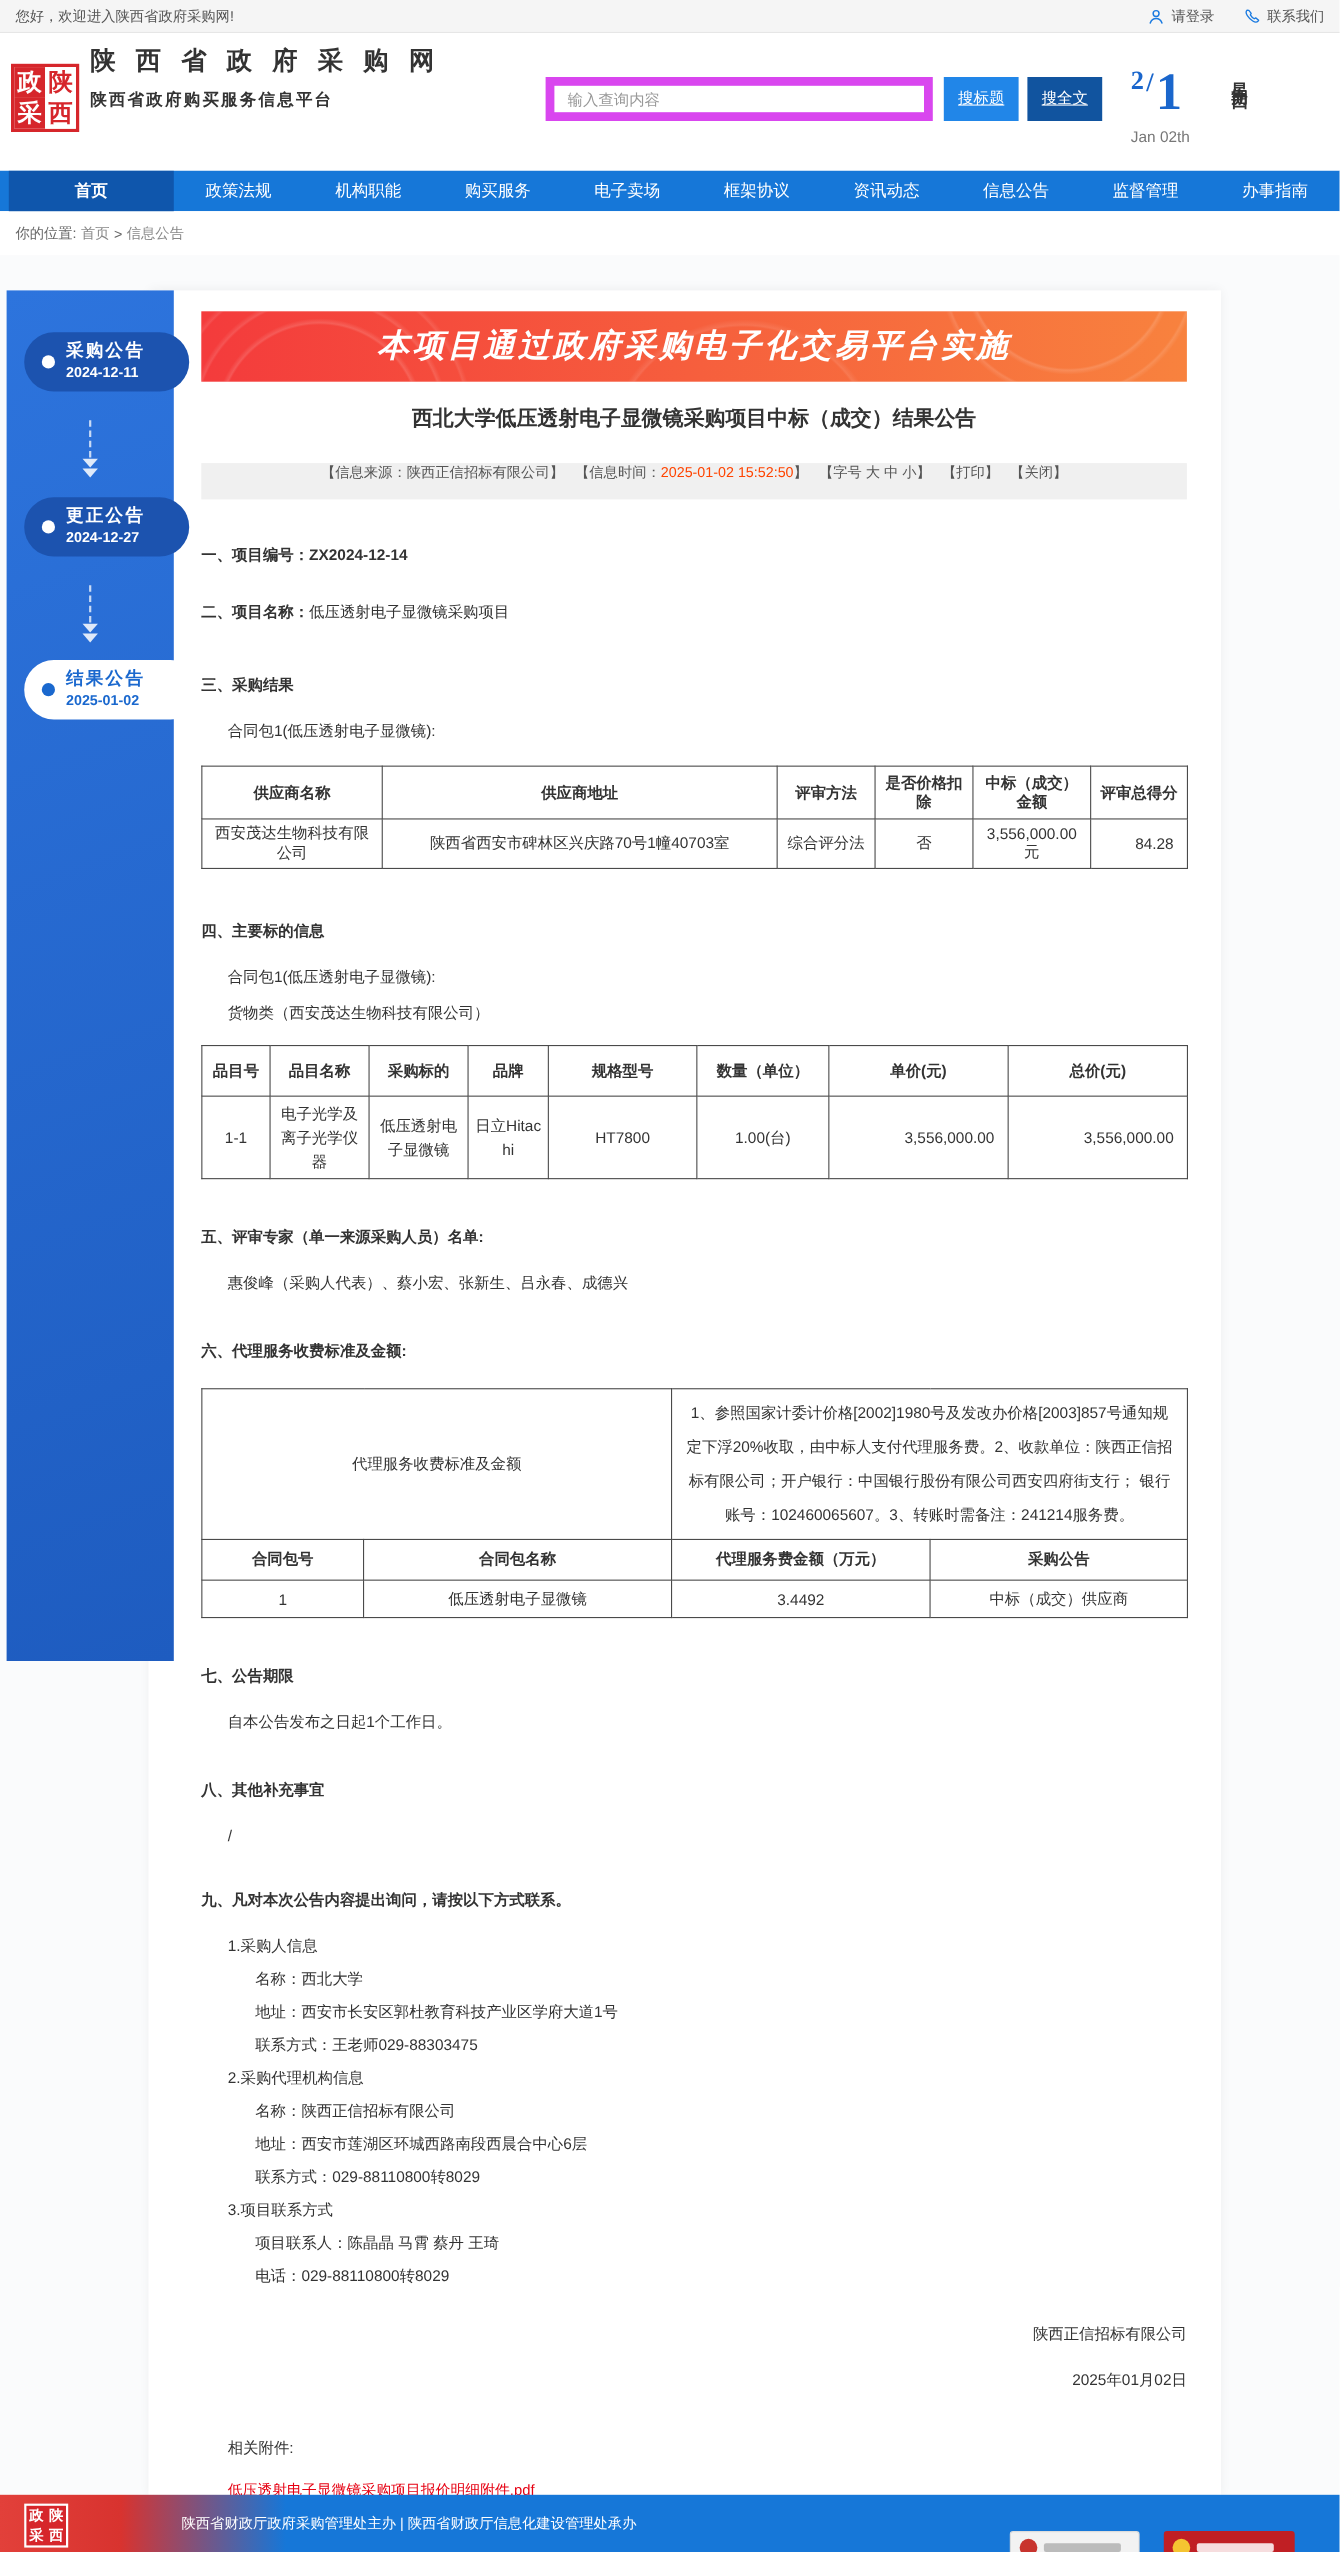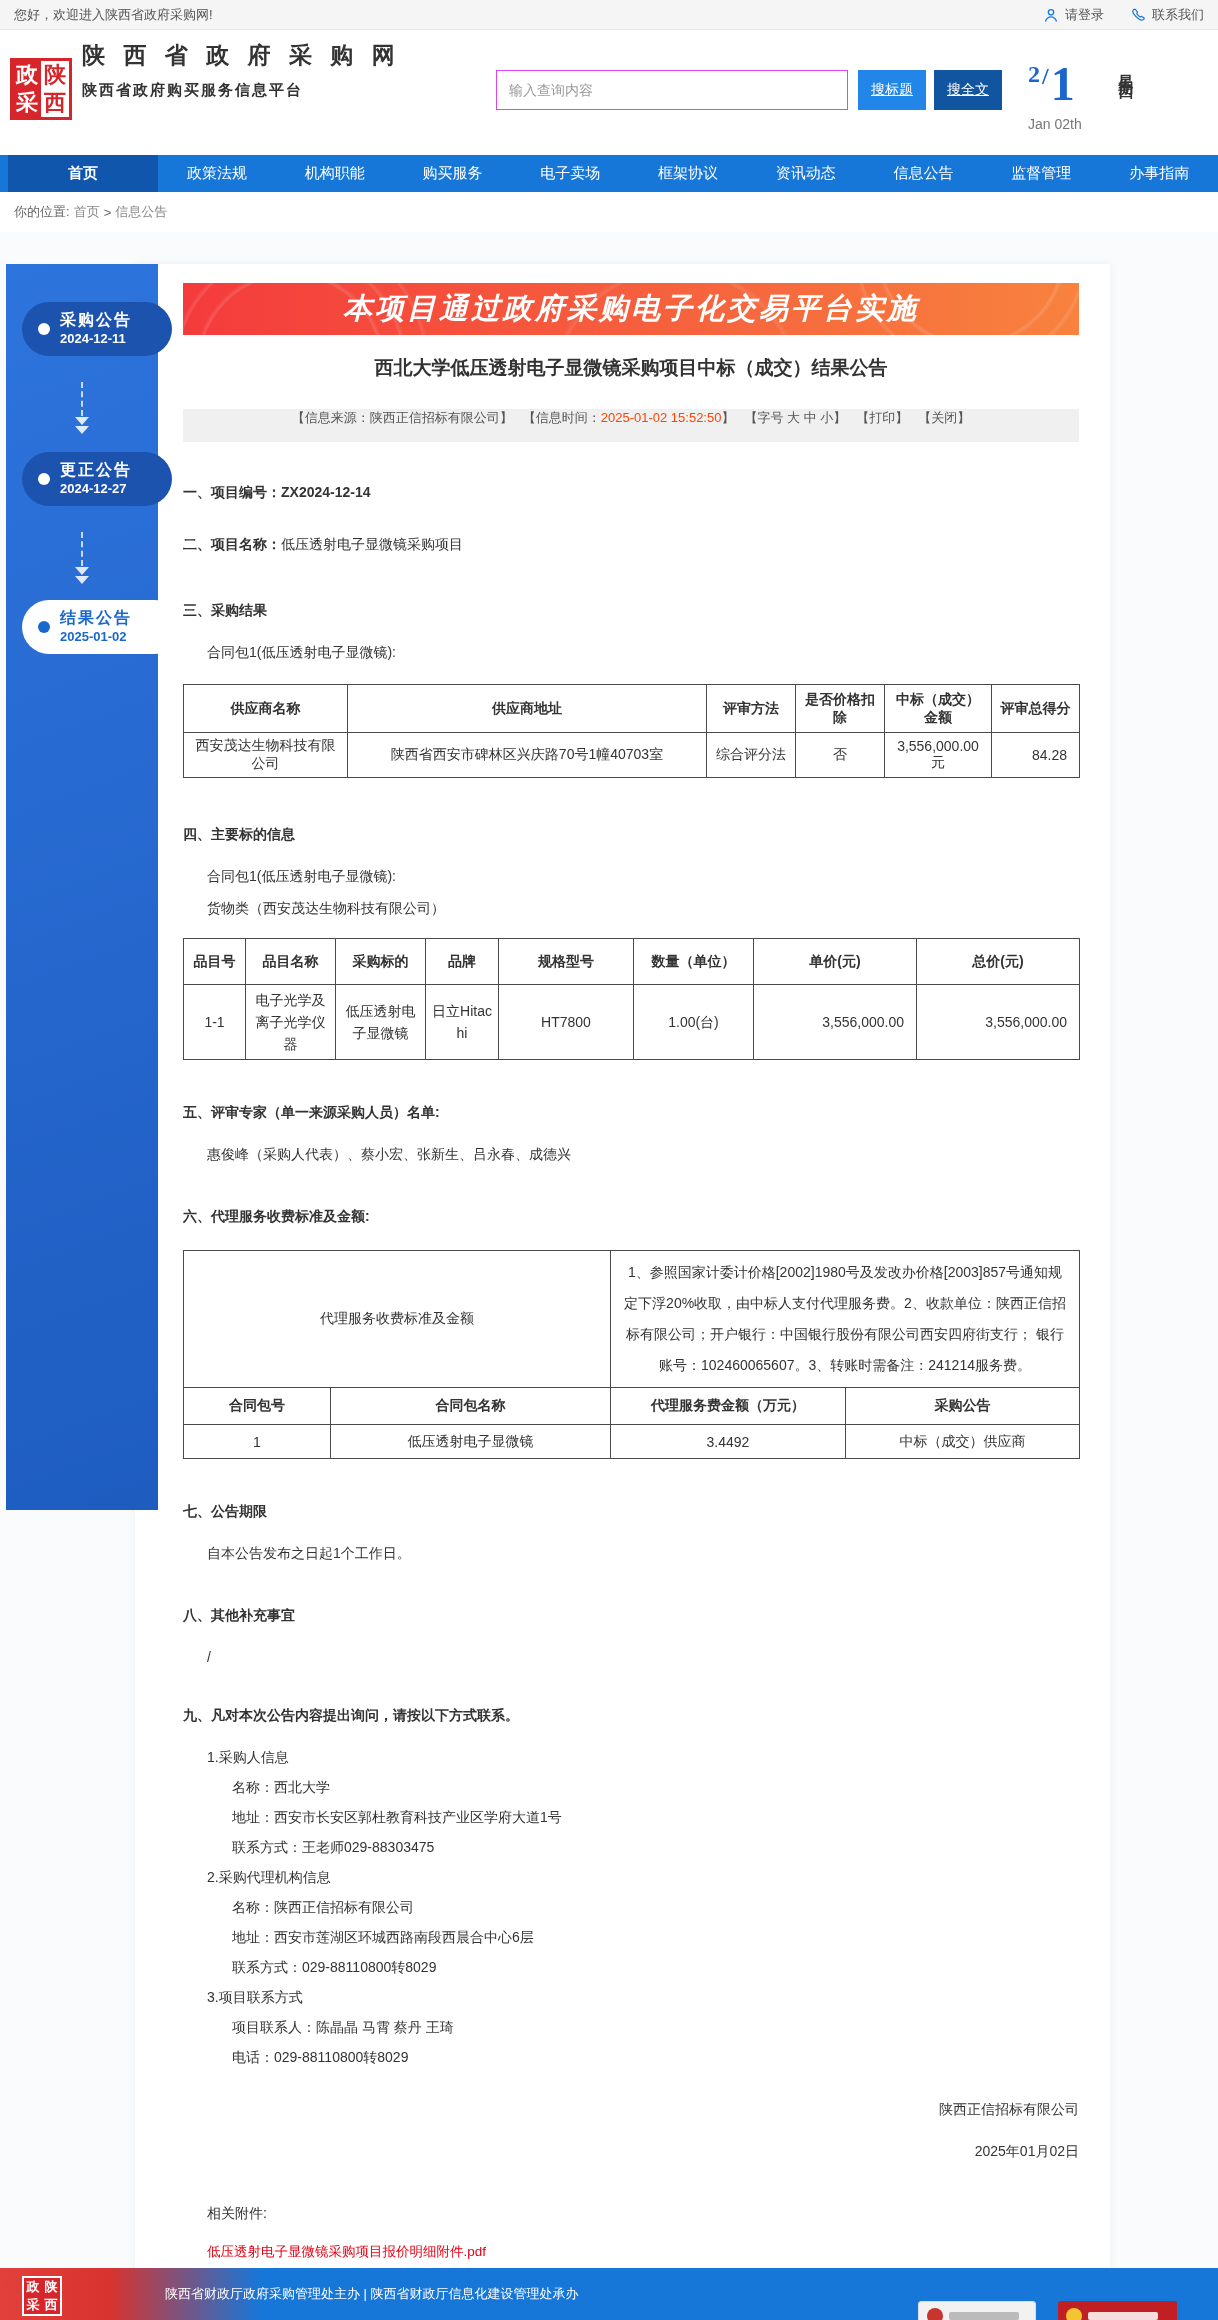--- a/index.html
+++ b/index.html
@@ -22,21 +22,21 @@
   .logo { position:absolute; left:10px; top:28px; width:62px; height:62px;
     border:3px solid #d6262b; background:#fff; display:grid;
     grid-template-columns:1fr 1fr; grid-template-rows:1fr 1fr; }
   .logo span { display:flex; align-items:center; justify-content:center; font-size:22px; font-weight:700; line-height:1; }
   .logo .lr { background:#d6262b; color:#fff; }
   .logo .lw { background:#fff; color:#d6262b; }
   .site-titles { position:absolute; left:82px; top:10px; }
   .site-title { font-size:23px; font-weight:700; color:#333; letter-spacing:6px; }
   .site-subtitle { font-size:15px; font-weight:700; color:#333; letter-spacing:2px; margin-top:10px; }
   .search-box { position:absolute; left:496px; top:40px; display:flex; height:40px; }
-  .search-input { width:352px; height:40px; border:1px solid #d946ef; padding:0 12px; font-size:14px; color:#333; outline:none; }
+  .search-input { width:352px; height:40px; border:8px solid #d946ef; padding:0 12px; font-size:14px; color:#333; outline:none; }
   .search-input::placeholder { color:#999; }
   .btn-search { height:40px; border:none; color:#fff; font-size:14px; padding:0 13px; cursor:pointer;text-decoration:underline; }
   .btn-title { background:#2186e8; margin-left:10px; }
   .btn-full  { background:#11549f; margin-left:8px; }
   .datebox { position:absolute; left:1028px; top:30px; display:flex; gap:34px; }
   .date-nums { font-family:"Liberation Serif","DejaVu Serif",serif; color:#1a66cc; line-height:1; }
   .d-small { font-size:24px; font-weight:700; vertical-align:18px; }
   .d-slash { font-size:24px; font-weight:700; vertical-align:16px; margin:0 2px; }
   .d-big { font-size:48px; font-weight:700; }
   .date-en { font-size:14px; color:#777; margin-top:8px; }
@@ -68,21 +68,21 @@
   .side-item.active { background:#fff; width:160px; }
   .side-item.active .dot { background:#1a68ce; }
   .side-item.active .side-txt { color:#1a68ce; }
   .flow-arrow { position:absolute; left:50%; transform:translateX(-50%);
     display:flex; flex-direction:column; align-items:center; }
   .flow-arrow .dash { width:0; height:34px; border-left:2px dashed rgba(255,255,255,.75); }
   .flow-arrow .tri { width:0; height:0; border:7px solid transparent; border-top:8px solid rgba(255,255,255,.85); margin-top:1px; }
   .flow-arrow .tri + .tri { margin-top:-6px; }
 
   
-  .banner { position:relative; width:896px; height:52px; overflow:hidden;
+  .banner { position:relative; width:896px; height:64px; overflow:hidden;
     background:linear-gradient(90deg,#f43b3c,#f8823e);
     display:flex; align-items:center; justify-content:center; }
   .banner::before { content:""; position:absolute; inset:0;
     background:
       radial-gradient(circle at 12% 160%, transparent 90px, rgba(255,255,255,.14) 92px, transparent 96px, transparent 112px, rgba(255,255,255,.12) 114px, transparent 118px, transparent 134px, rgba(255,255,255,.10) 136px, transparent 140px),
       radial-gradient(circle at 88% -60%, transparent 90px, rgba(255,255,255,.14) 92px, transparent 96px, transparent 112px, rgba(255,255,255,.12) 114px, transparent 118px),
       radial-gradient(circle at 55% 210%, transparent 120px, rgba(255,255,255,.10) 122px, transparent 127px); }
   .banner-text { position:relative; color:#fff; font-size:29px; font-weight:700; font-style:italic; letter-spacing:3px; }
 
   .doc-title { margin-top:20px; text-align:center; font-size:19px; font-weight:700; color:#333; }

